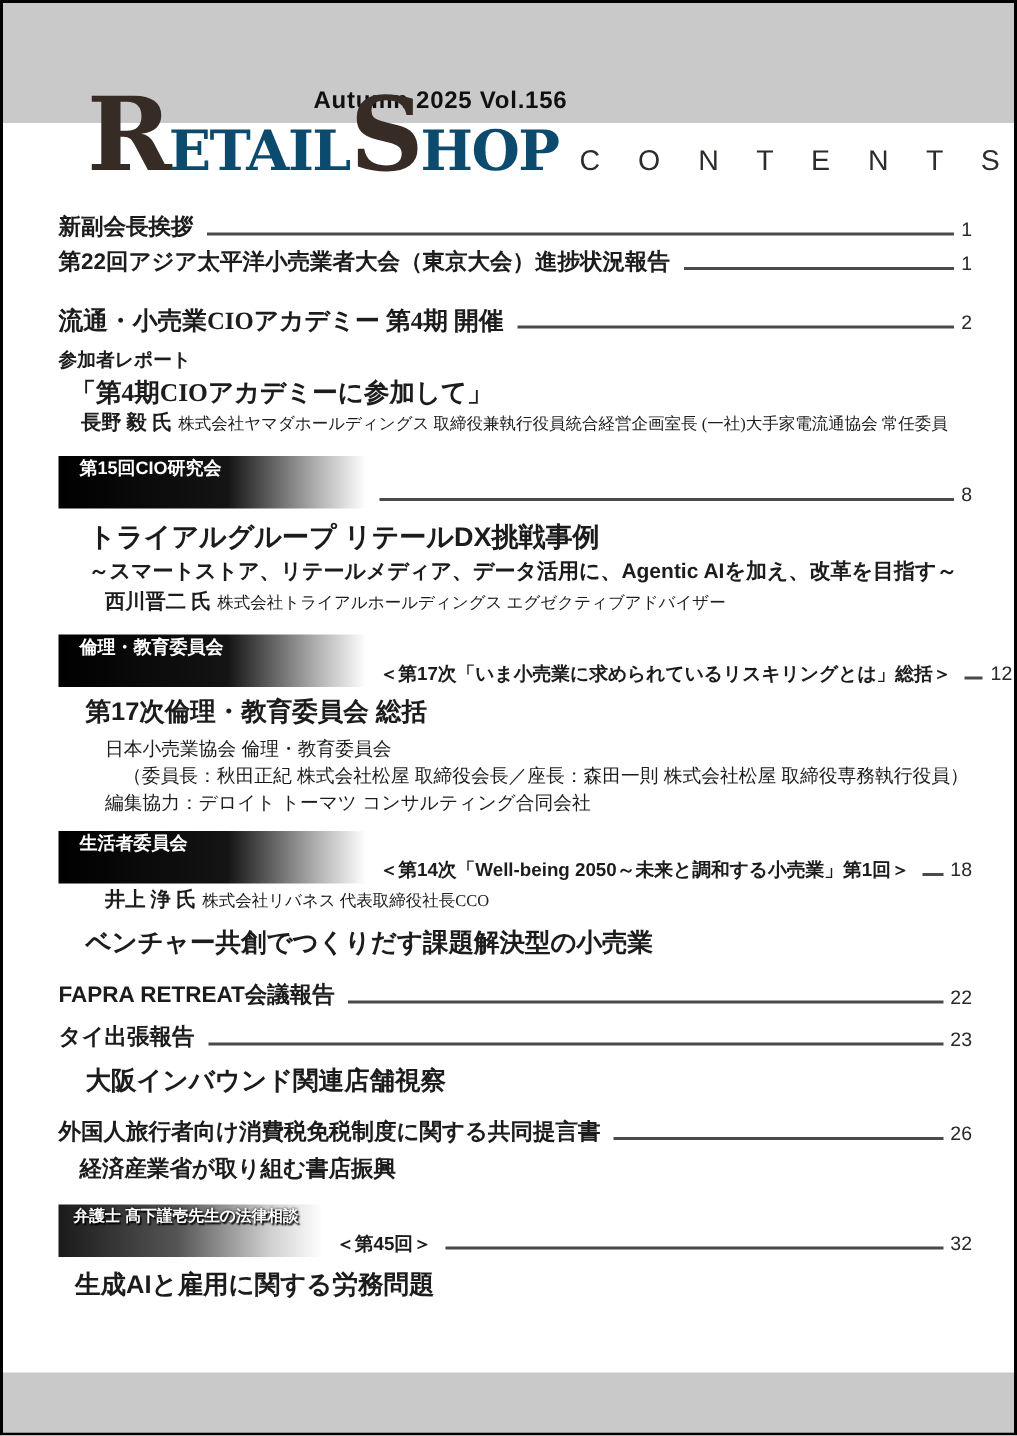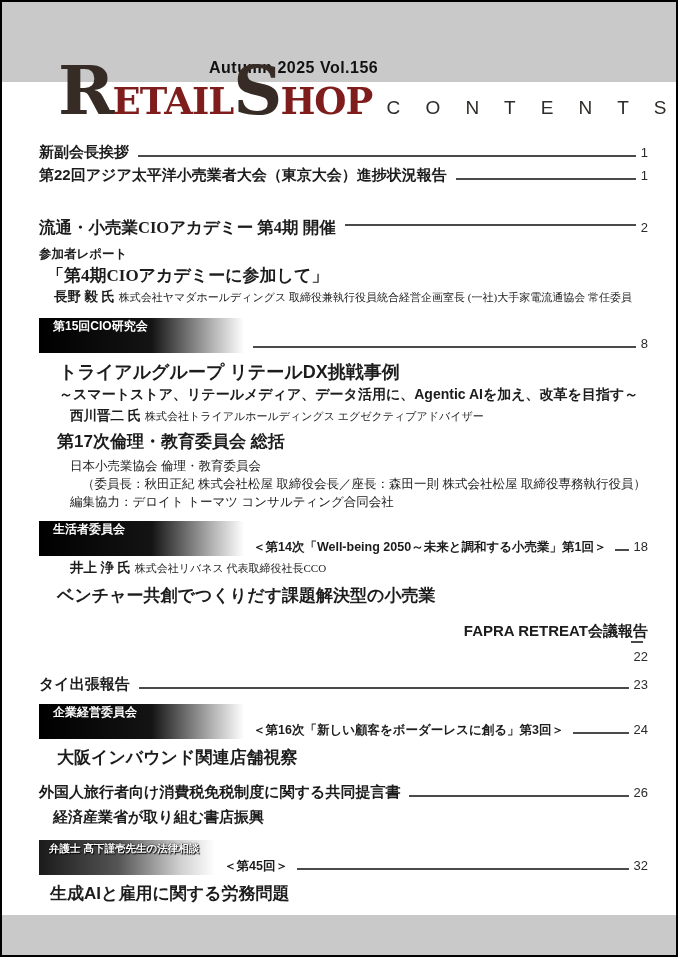--- a/index.html
+++ b/index.html
@@ -13,21 +13,21 @@
 
   
   .masthead{position:absolute;top:0;left:0;right:0;height:135px;}
   .logo-line{position:absolute;left:56px;top:52px;white-space:nowrap;}
   .logo-line .big{
     font-family:"DejaVu Serif","Liberation Serif",serif;font-weight:bold;
     font-size:68px;line-height:72px;color:#362b25;letter-spacing:-2px;
   }
   .logo-line .small{
     font-family:"DejaVu Serif","Liberation Serif",serif;font-weight:bold;
-    font-size:37px;color:#7f1d1d;letter-spacing:-1px;
+    font-size:37px;color:#0c4a6e;letter-spacing:-1px;
   }
   .logo-line .contents{
     font-family:"Liberation Sans","DejaVu Sans",sans-serif;
     font-size:19px;color:#2e2b29;letter-spacing:10px;margin-left:14px;
   }
   .issue{
     position:absolute;left:207px;top:57px;font-weight:bold;font-size:16px;
     color:#111;letter-spacing:0.5px;
   }
 
@@ -87,21 +87,21 @@
       <span class="leader"></span>
       <span class="pagenum">1</span>
     </div>
 
     <div class="row" style="margin-top:3px;">
       <span class="t-main">第22回アジア太平洋小売業者大会（東京大会）進捗状況報告</span>
       <span class="leader"></span>
       <span class="pagenum">1</span>
     </div>
 
-    <div class="row" style="margin-top:32px;align-items:center;">
+    <div class="row" style="margin-top:18px;">
       <span class="t-serif">流通・小売業CIOアカデミー 第4期 開催</span>
       <span class="leader"></span>
       <span class="pagenum">2</span>
     </div>
 
     <div class="row" style="margin-top:8px;">
       <span class="t-kicker">参加者レポート</span>
     </div>
 
     <div class="row" style="margin-top:2px;">
@@ -120,20 +120,26 @@
 
     <div style="margin-top:8px;">
       <div class="t-big ind20">トライアルグループ リテールDX挑戦事例</div>
       <div class="t-sub ind20">～スマートストア、リテールメディア、データ活用に、Agentic AIを加え、改革を目指す～</div>
     </div>
 
     <div class="row" style="margin-top:2px;">
       <span class="speaker ind31"><span class="nm">西川晋二 氏</span> <span class="af">株式会社トライアルホールディングス エグゼクティブアドバイザー</span></span>
     </div>
 
+    <div class="row" style="margin-top:12px;">
+      <span class="band">倫理・教育委員会</span>
+      <span class="note">＜第17次「いま小売業に求められているリスキリングとは」総括＞</span>
+      <span class="leader"></span>
+      <span class="pagenum">12</span>
+    </div>
 
     <div class="row" style="margin-top:6px;align-items:center;">
       <span class="t-mid ind18">第17次倫理・教育委員会 総括</span>
     </div>
 
     <div style="margin-top:4px;">
       <div class="detail ind31">日本小売業協会 倫理・教育委員会</div>
       <div class="detail ind43">（委員長：秋田正紀 株式会社松屋 取締役会長／座長：森田一則 株式会社松屋 取締役専務執行役員）</div>
       <div class="detail ind31">編集協力：デロイト トーマツ コンサルティング合同会社</div>
     </div>
@@ -146,38 +152,32 @@
     </div>
 
     <div class="row" style="margin-top:2px;">
       <span class="speaker ind31"><span class="nm">井上 浄 氏</span> <span class="af">株式会社リバネス 代表取締役社長CCO</span></span>
     </div>
 
     <div class="row" style="margin-top:8px;">
       <span class="t-mid ind18">ベンチャー共創でつくりだす課題解決型の小売業</span>
     </div>
 
-    <div class="row" style="margin-top:14px;flex-direction:column;">
+    <div class="row" style="margin-top:14px;">
       <span class="t-main">FAPRA RETREAT会議報告</span>
       <span class="leader"></span>
       <span class="pagenum">22</span>
     </div>
 
     <div class="row" style="margin-top:8px;">
       <span class="t-main">タイ出張報告</span>
       <span class="leader"></span>
       <span class="pagenum">23</span>
     </div>
 
-    <div class="row" style="margin-top:10px;">
-      <span class="band">企業経営委員会</span>
-      <span class="note">＜第16次「新しい顧客をボーダーレスに創る」第3回＞</span>
-      <span class="leader"></span>
-      <span class="pagenum">24</span>
-    </div>
 
     <div class="row" style="margin-top:8px;">
       <span class="t-mid ind18">大阪インバウンド関連店舗視察</span>
     </div>
 
     <div class="row" style="margin-top:13px;">
       <span class="t-main">外国人旅行者向け消費税免税制度に関する共同提言書</span>
       <span class="leader"></span>
       <span class="pagenum">26</span>
     </div>

